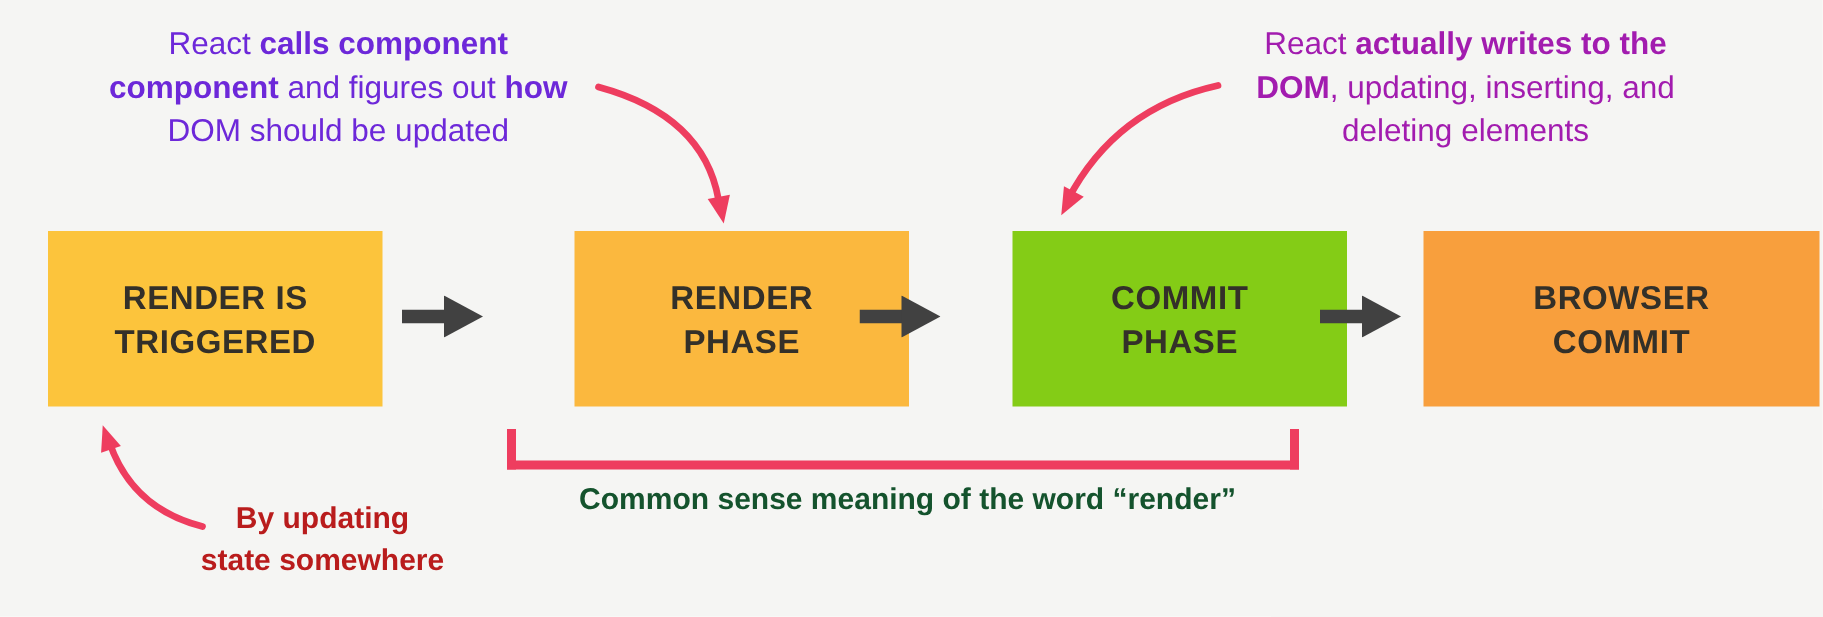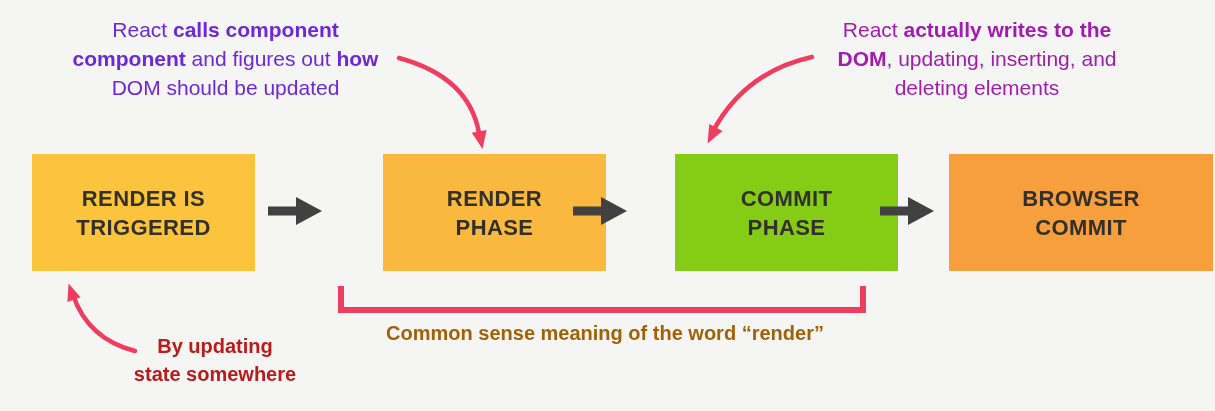--- a/index.html
+++ b/index.html
@@ -129,21 +129,21 @@
     <div><b>DOM</b><span>, updating, inserting, and</span></div>
     <div><span>deleting elements</span></div>
   </div>
 
   <div class="note-small" style="left: 105px; top: 332px; width: 220px; color: #b91c1c;">
     <div>By updating</div>
     <div>state somewhere</div>
   </div>
 
   <div class="bracket" style="border-color: rgb(238, 61, 95);"></div>
-  <div class="bracket-label" style="color: #a16207;">Common sense meaning of the word “render”</div>
+  <div class="bracket-label" style="color: #14532d;">Common sense meaning of the word “render”</div>
 
   <svg class="curved-arrows" viewBox="0 0 1215 411">
     <g>
       <path d="M 399 58 Q 469 77 479 133" fill="none" stroke-width="4.5" stroke-linecap="round" style="stroke: rgb(238, 61, 95);"></path>
       <polygon points="482.5,149 471.8,132.7 486.6,129.9" style="fill: rgb(238, 61, 95);"></polygon>
     </g>
     <g>
       <path d="M 812 57 Q 744 72 712 133" fill="none" stroke-width="4.5" stroke-linecap="round" style="stroke: rgb(238, 61, 95);"></path>
       <polygon points="707.5,143.5 709.3,124.1 722.5,131.1" style="fill: rgb(238, 61, 95);"></polygon>
     </g>

